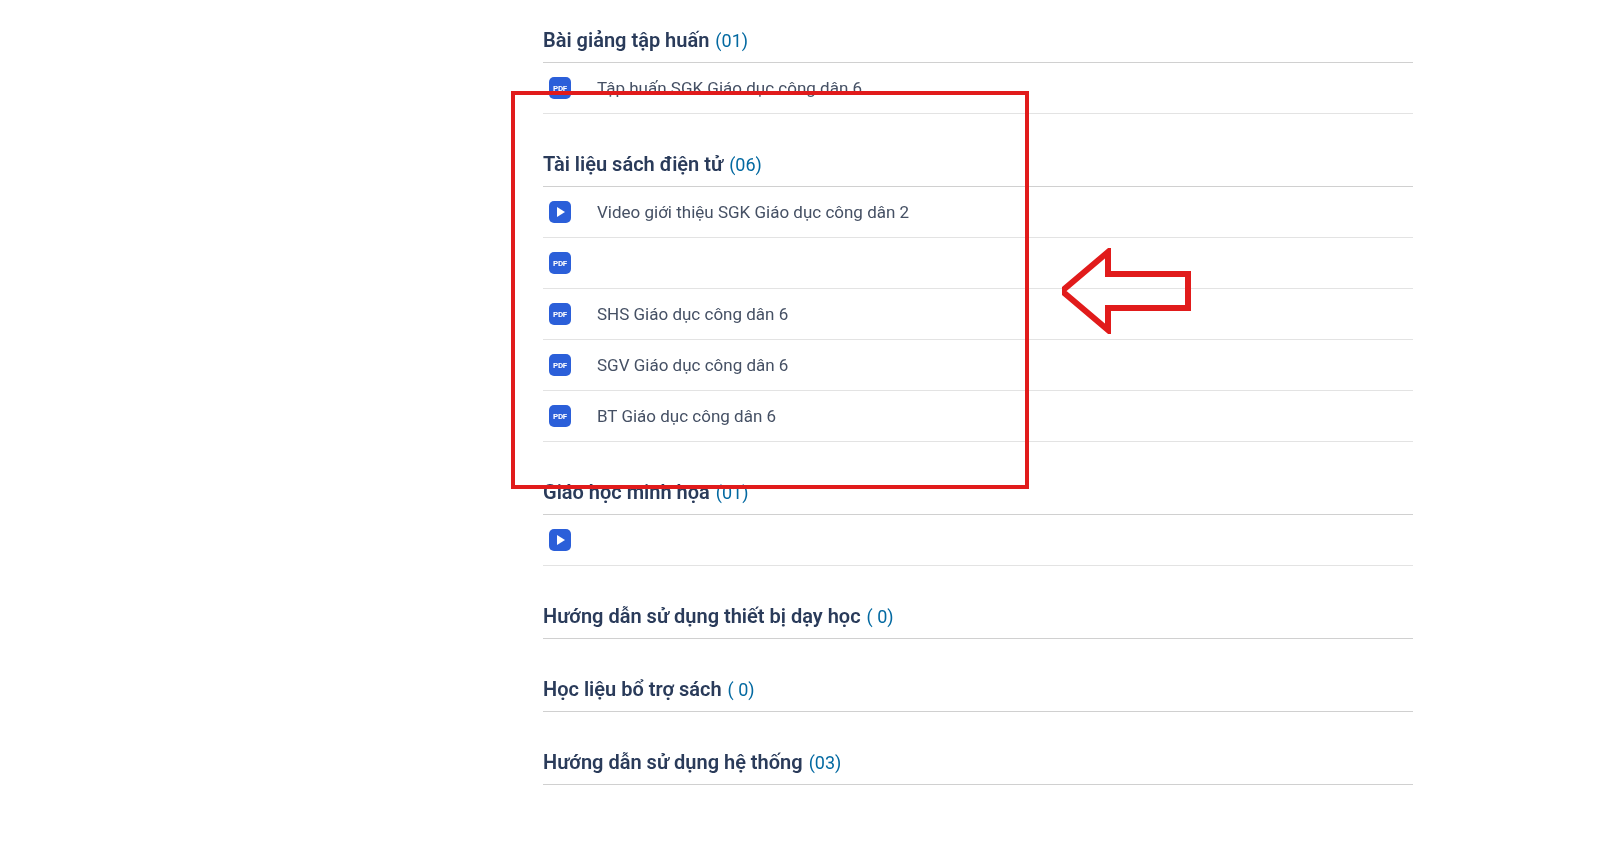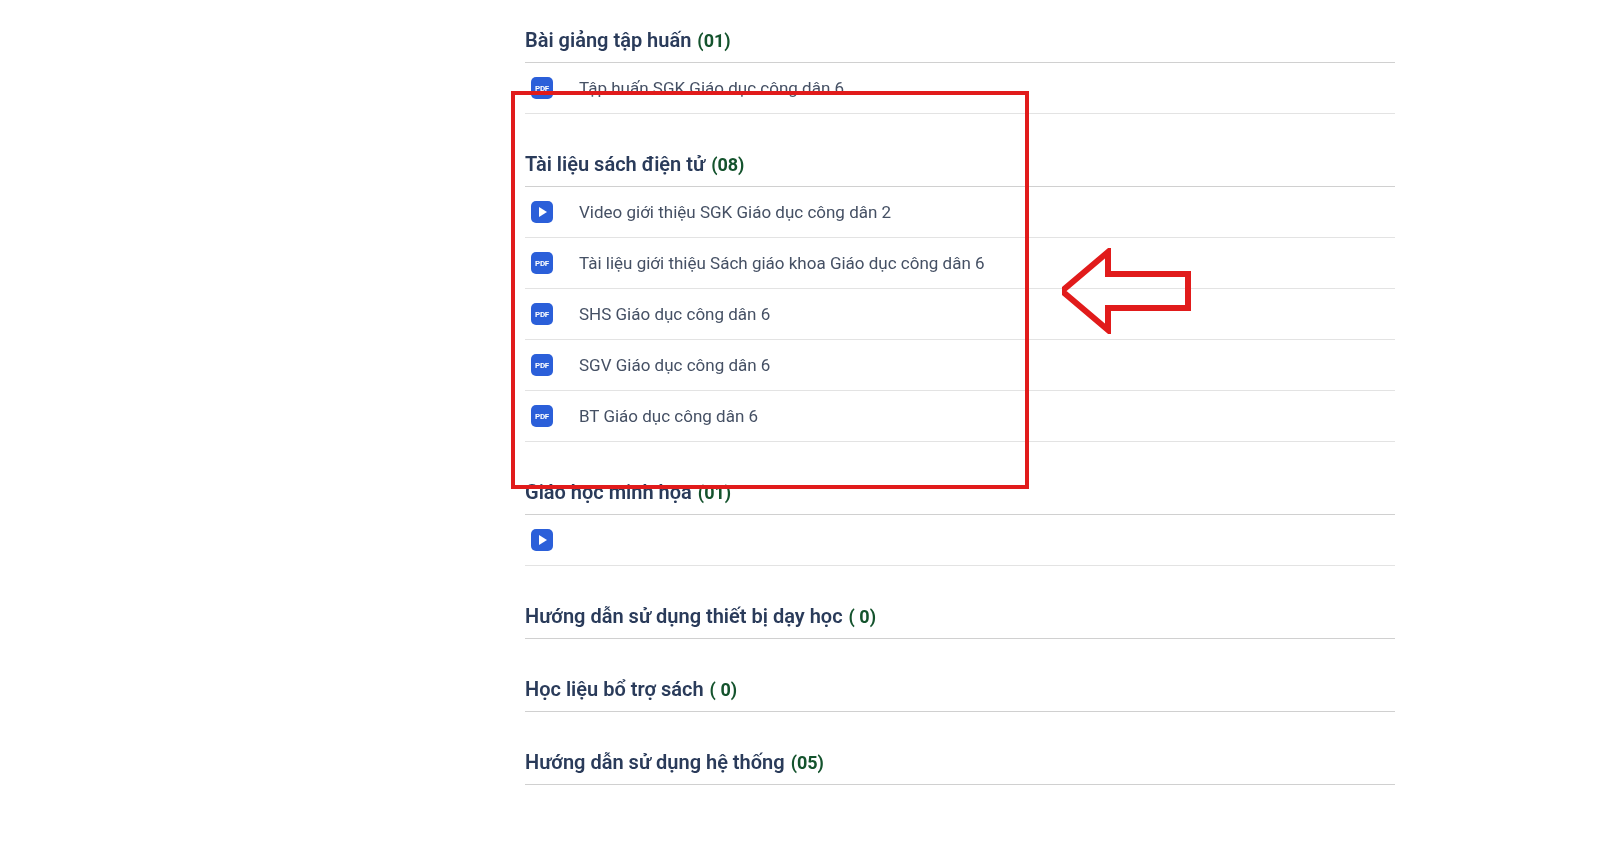--- a/index.html
+++ b/index.html
@@ -6,43 +6,43 @@
   body {
     font-family: -apple-system, BlinkMacSystemFont, "Segoe UI", Roboto, "Helvetica Neue", Arial, sans-serif;
     background: #ffffff;
     width: 1604px;
     height: 846px;
     overflow: hidden;
     position: relative;
   }
   .content {
     position: absolute;
-    left: 525px;
+    left: 543px;
     top: 0;
     width: 870px;
   }
   .section {
     margin-bottom: 10px;
   }
   .section-header {
     display: flex;
     align-items: baseline;
     padding: 14px 0 10px 0;
     border-bottom: 1px solid #d0d0d0;
   }
   .section-title {
     font-size: 20px;
     font-weight: 600;
     color: #2a3b5a;
   }
   .section-count {
     font-size: 18px;
-    color: #14532d;
+    color: #0369a1;
     margin-left: 6px;
-    font-weight: 700;
+    font-weight: 400;
     margin-top: 16px;
   }
   .item-row {
     display: flex;
     align-items: center;
     padding: 14px 4px 14px 6px;
     border-bottom: 1px solid #e3e3e3;
   }
   .item-icon {
     width: 22px;
@@ -110,33 +110,32 @@
       <div class="item-row">
         <div class="item-icon">
           <div class="pdf-icon"></div>
         </div>
         <span class="item-label">Tập huấn SGK Giáo dục công dân 6</span>
       </div>
     </div>
     <div class="section">
       <div class="section-header">
         <span class="section-title">Tài liệu sách điện tử</span>
-        <span class="section-count">(08)</span>
+        <span class="section-count">(06)</span>
       </div>
       <div class="item-row">
         <div class="item-icon">
           <div class="video-icon"></div>
         </div>
         <span class="item-label">Video giới thiệu SGK Giáo dục công dân 2</span>
       </div>
       <div class="item-row">
         <div class="item-icon">
           <div class="pdf-icon"></div>
         </div>
-        <span class="item-label">Tài liệu giới thiệu Sách giáo khoa Giáo dục công dân 6</span>
       </div>
       <div class="item-row">
         <div class="item-icon">
           <div class="pdf-icon"></div>
         </div>
         <span class="item-label">SHS Giáo dục công dân 6</span>
       </div>
       <div class="item-row">
         <div class="item-icon">
           <div class="pdf-icon"></div>
@@ -169,21 +168,21 @@
     </div>
     <div class="section">
       <div class="section-header">
         <span class="section-title">Học liệu bổ trợ sách</span>
         <span class="section-count">( 0)</span>
       </div>
     </div>
     <div class="section">
       <div class="section-header">
         <span class="section-title">Hướng dẫn sử dụng hệ thống</span>
-        <span class="section-count">(05)</span>
+        <span class="section-count">(03)</span>
       </div>
     </div>
   </div>
 
 <div class="highlight-box" style="left:511px; top:91px; width:518px; height:398px;"></div>
 
 <div class="arrow" style="left:1062px; top:248px;">
   <svg width="130" height="86" viewBox="0 0 130 86">
     <path d="M0 43 L46 4 L46 26 L126 26 L126 60 L46 60 L46 82 Z" fill="none" stroke="#e11b1b" stroke-width="6" stroke-linejoin="miter"></path>
   </svg>

